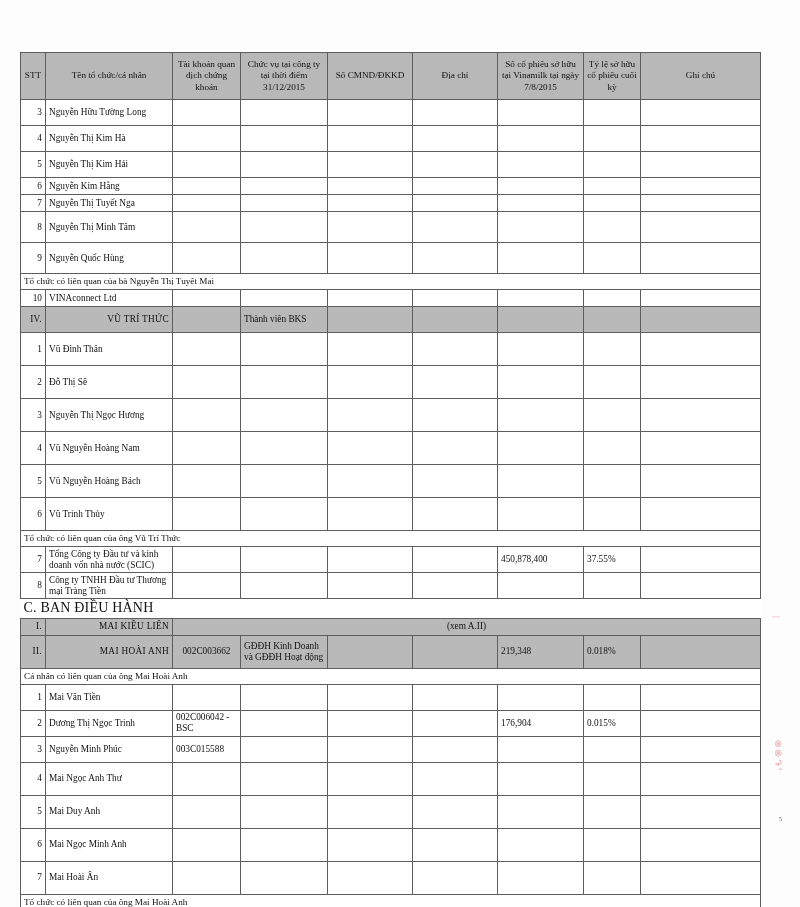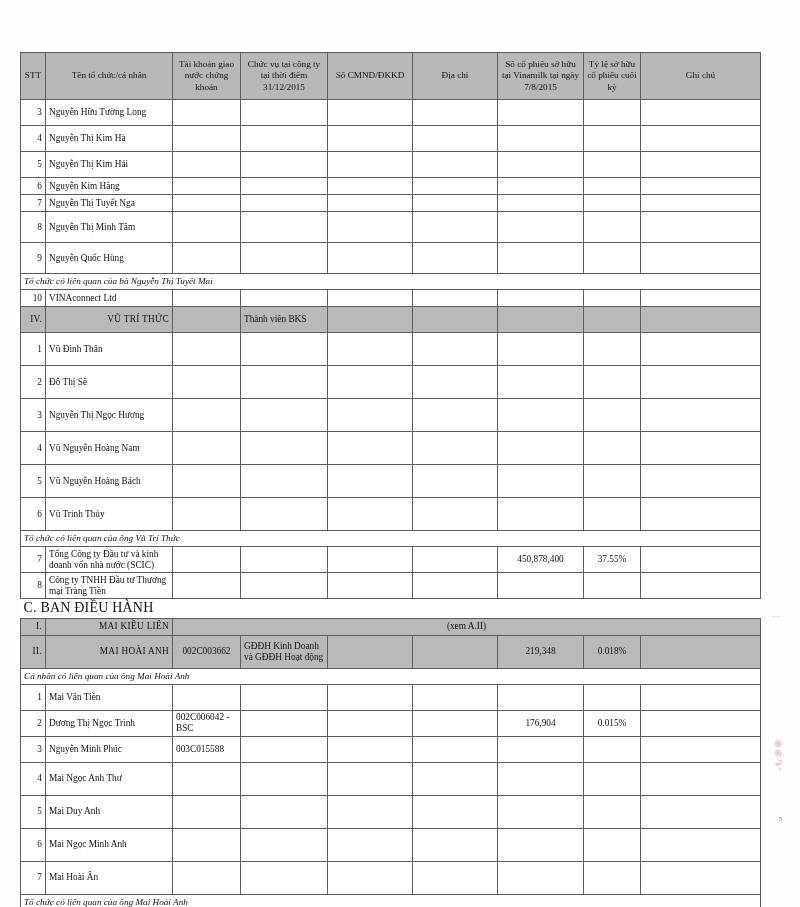--- a/index.html
+++ b/index.html
@@ -53,34 +53,33 @@
   
   td.stt {
     text-align: right;
     padding-right: 3px;
   }
   td.name {
     text-align: left;
     padding-left: 4px;
   }
   td.num {
-    text-align: center;
+    text-align: left;
     padding-right: 5px;
   }
   td.ctr {
     text-align: center;
   }
   td.lft {
     text-align: left;
     padding-left: 4px;
   }
   
   tr.subhead td {
     text-align: left;
-    font-style: italic;
     font-size: 9.2px;
     padding: 1px 3px;
     height: 13px;
     background: #ffffff;
   }
   
   tr.grey td {
     background: #b9b9b9;
   }
   tr.grey td.cap {
@@ -144,21 +143,21 @@
         <col style="width:85px">
         <col style="width:86px">
         <col style="width:57px">
         <col style="width:120px">
       </colgroup>
 
       <tbody>
           <tr class="head">
         <td>STT</td>
         <td>Tên tổ chức/cá nhân</td>
-        <td>Tài khoản giao nước chứng khoán</td>
+        <td>Tài khoản quan dịch chứng khoán</td>
         <td>Chức vụ tại công ty tại thời điểm 31/12/2015</td>
         <td>Số CMND/ĐKKD</td>
         <td>Địa chỉ</td>
         <td>Số cổ phiếu sở hữu tại Vinamilk tại ngày 7/8/2015</td>
         <td>Tỷ lệ sở hữu cổ phiếu cuối kỳ</td>
         <td>Ghi chú</td>
       </tr>
 
       <tr>
         <td class="stt mid">3</td>

